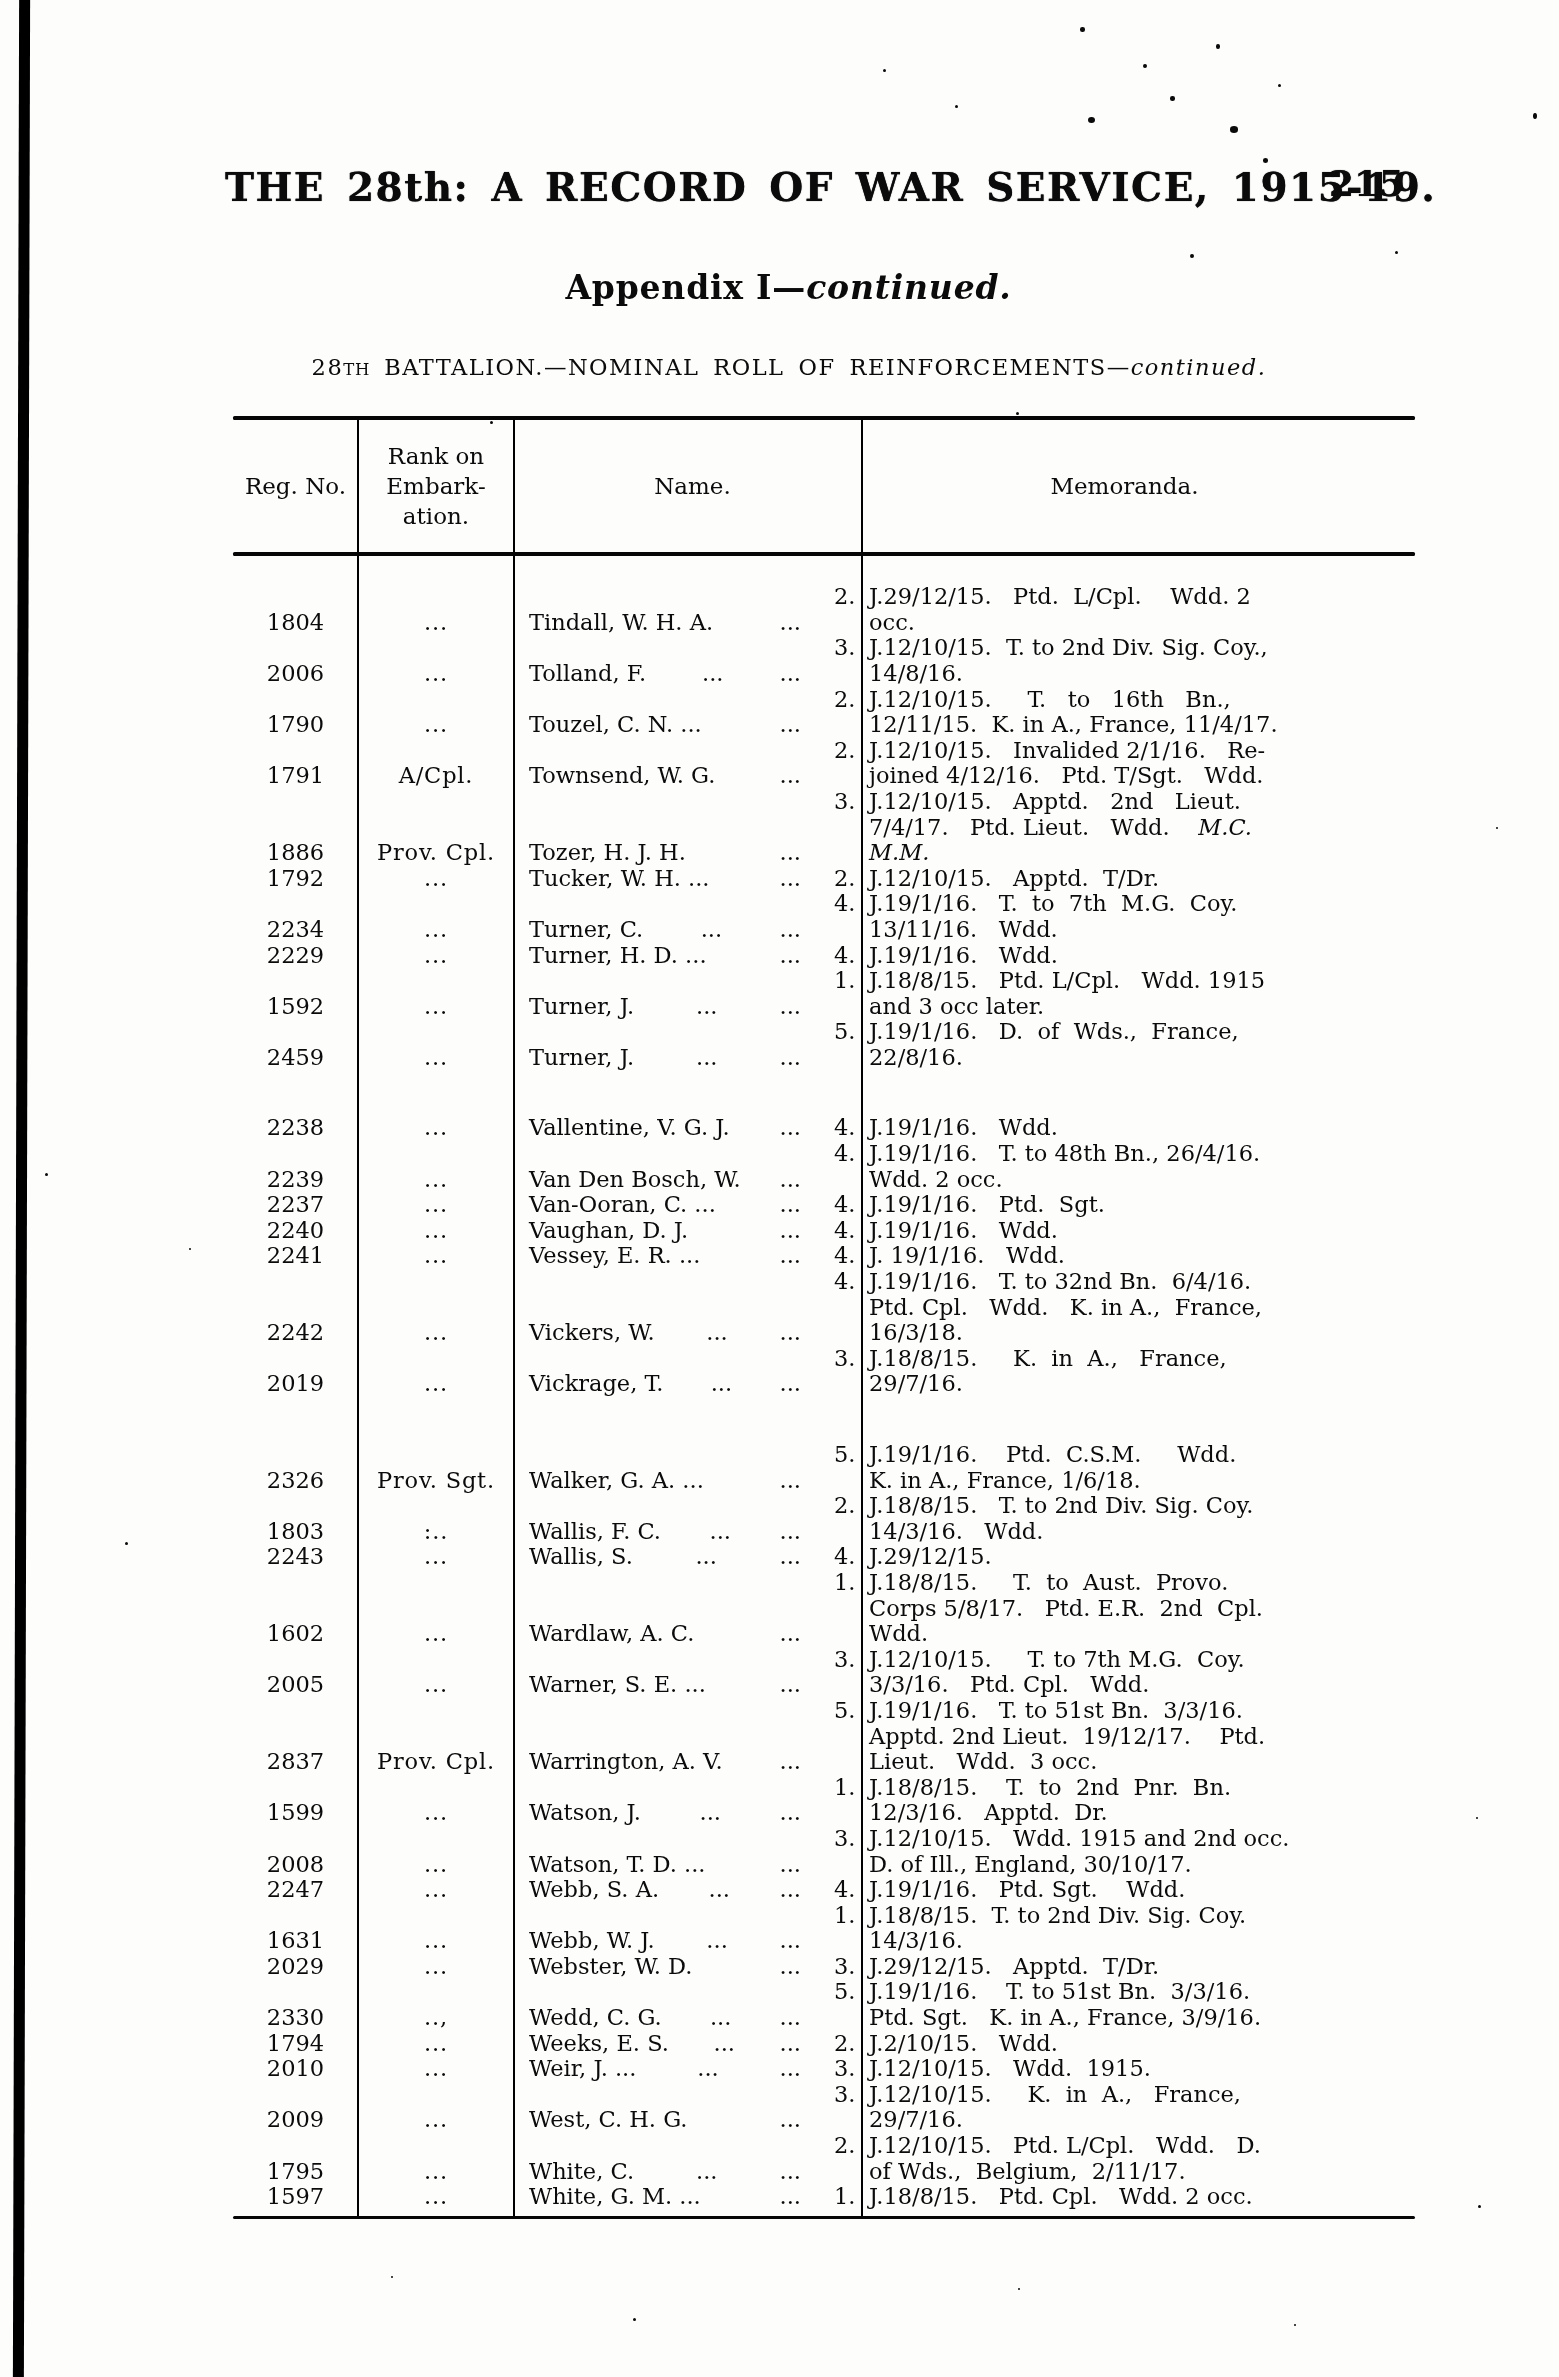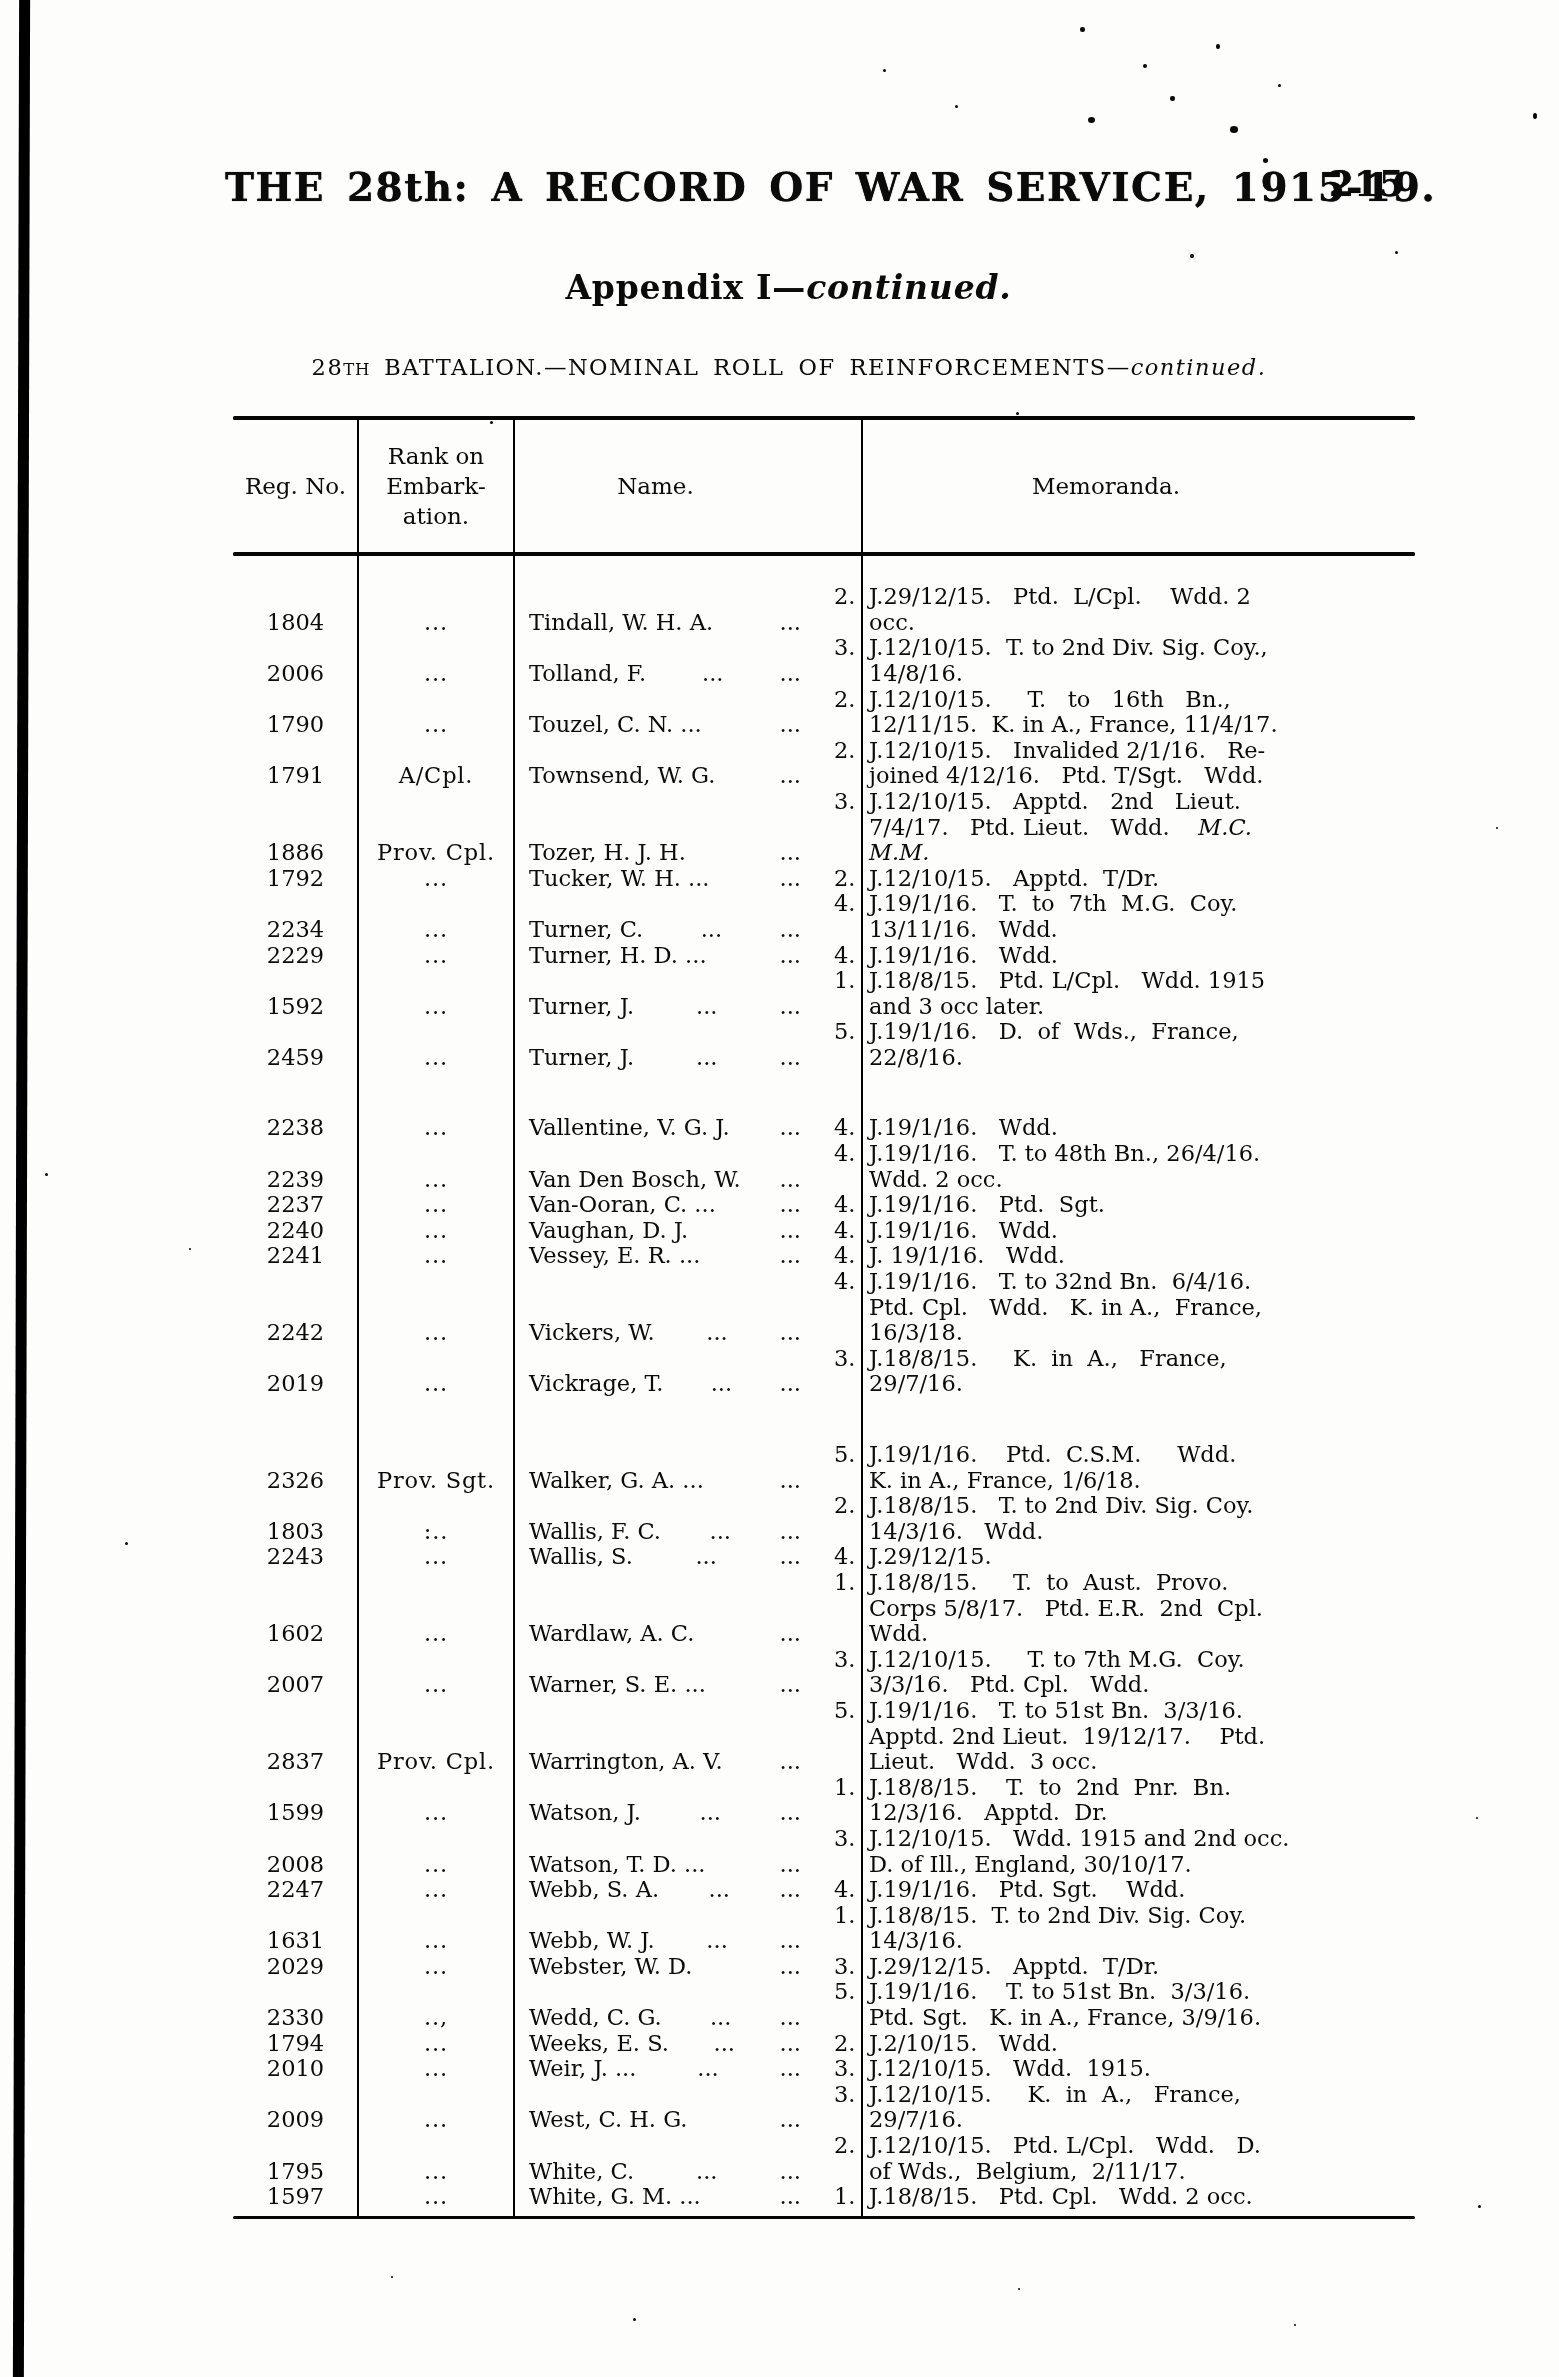--- a/index.html
+++ b/index.html
@@ -29,21 +29,21 @@
   .table { position:absolute; left:233px; top:416px; width:1182px; }
   .rule { height:3.8px; background:#060606; border-radius:1.5px; }
   .vlines {
     background-image:linear-gradient(#000,#000),linear-gradient(#000,#000),linear-gradient(#000,#000);
     background-size:2.3px 100%,2.3px 100%,2.3px 100%;
     background-position:124px 0,280px 0,628px 0;
     background-repeat:no-repeat;
   }
   .thead { height:132px; display:flex; align-items:center; font-size:23px; }
   .th { text-align:center; white-space:pre-line; line-height:30px; }
-  .th1 { width:125px; } .th2 { width:156px; } .th3 { width:283px; } .th4 { flex:1; }
+  .th1 { width:125px; } .th2 { width:156px; } .th3 { width:283px;padding-left:37px; } .th4 { flex:1; }
 
   .tbody { height:1660px; box-sizing:border-box; padding-top:28.6px;
            font-size:22.5px; line-height:25.6px; }
   .row { display:flex; align-items:flex-end; }
   .row.gap { margin-top:45px; }
   .c1 { width:125px; text-align:center; box-sizing:border-box; }
   .c2 { width:156px; text-align:center; letter-spacing:0.8px; box-sizing:border-box; }
   .c3 { width:311px; display:flex; justify-content:space-between;
         padding:0 24px 0 15px; box-sizing:border-box; }
   .c4 { flex:1; position:relative; padding-left:44px; padding-right:6px;
@@ -288,21 +288,21 @@
           <div class="c2">...</div>
           <div class="c3">
             <span>Wardlaw, A. C.</span>
             <span>...</span>
           </div>
           <div class="c4"><span class="mnum">1.</span><span class="mtext">J.18/8/15.     T.  to  Aust.  Provo.
 Corps 5/8/17.   Ptd. E.R.  2nd  Cpl.
 Wdd.</span></div>
         </div>
         <div class="row">
-          <div class="c1">2007</div>
+          <div class="c1">2005</div>
           <div class="c2">...</div>
           <div class="c3">
             <span>Warner, S. E. ...</span>
             <span>...</span>
           </div>
           <div class="c4"><span class="mnum">3.</span><span class="mtext">J.12/10/15.     T. to 7th M.G.  Coy.
 3/3/16.   Ptd. Cpl.   Wdd.</span></div>
         </div>
         <div class="row">
           <div class="c1">2837</div>

